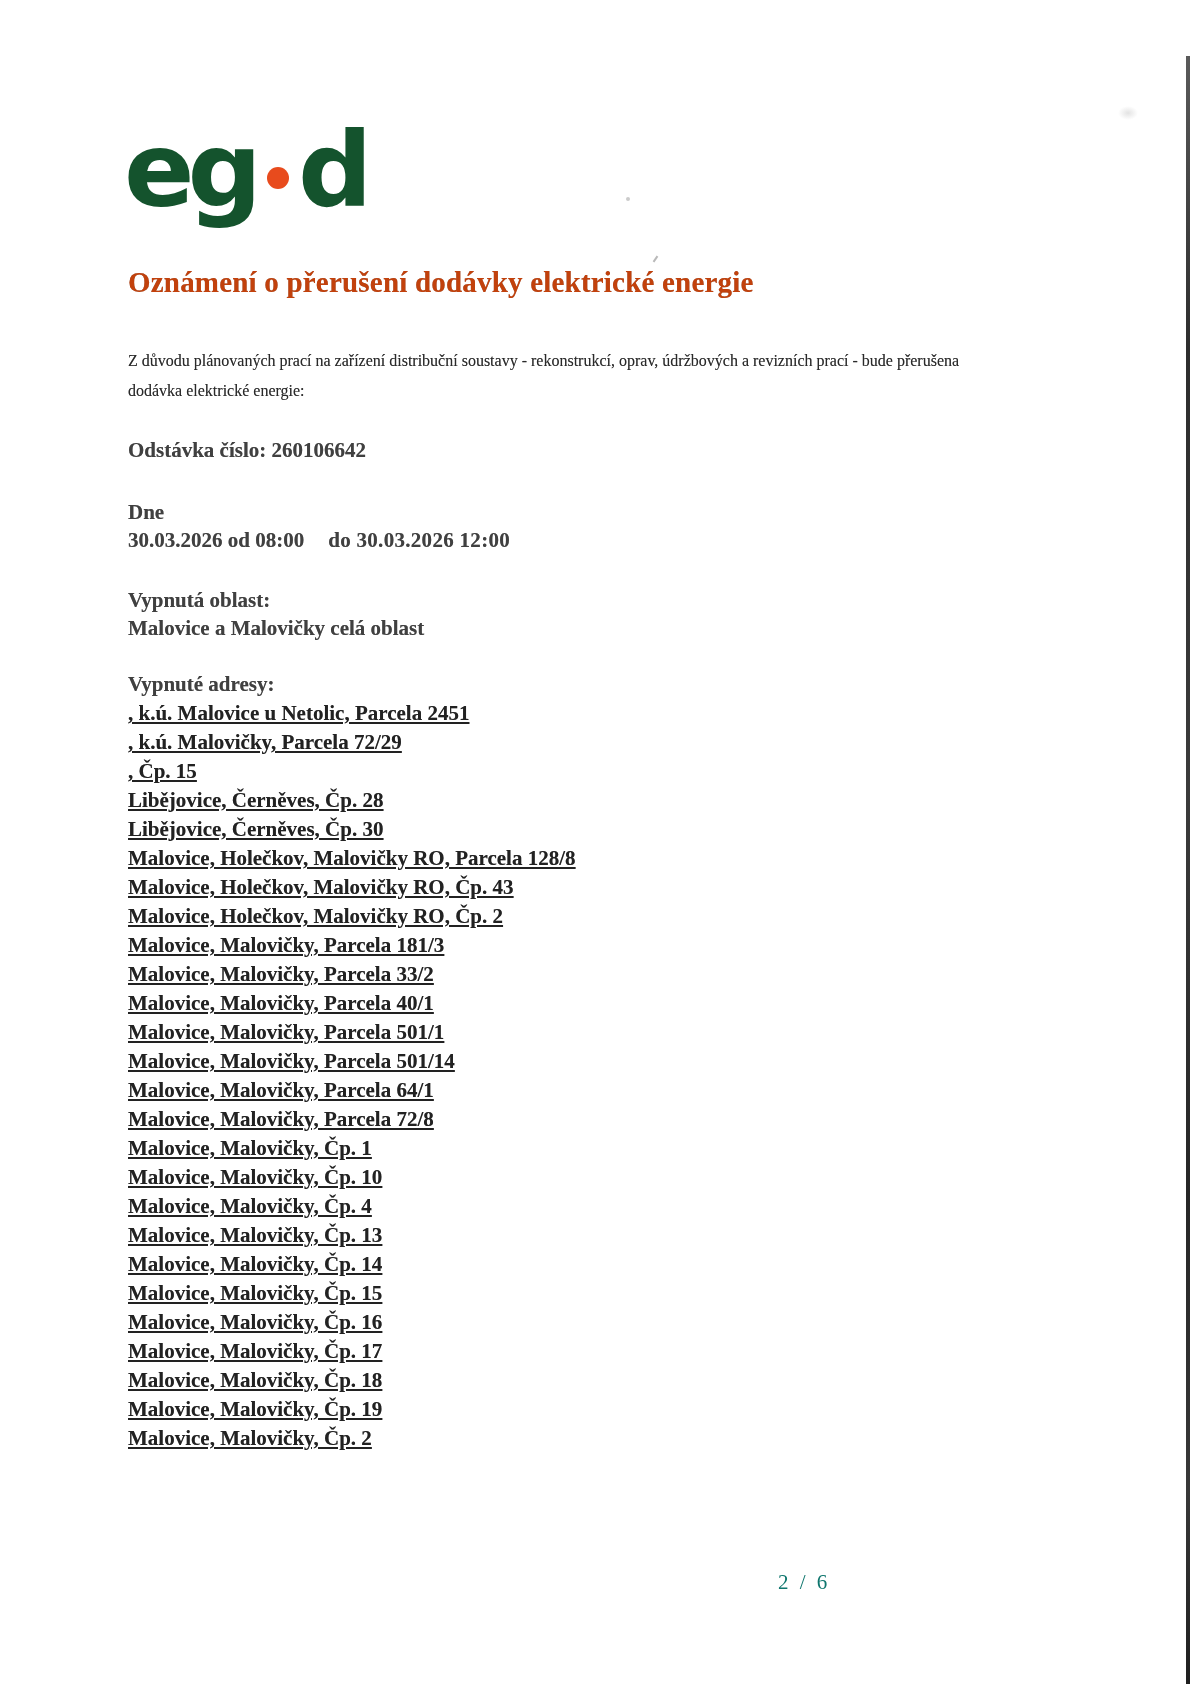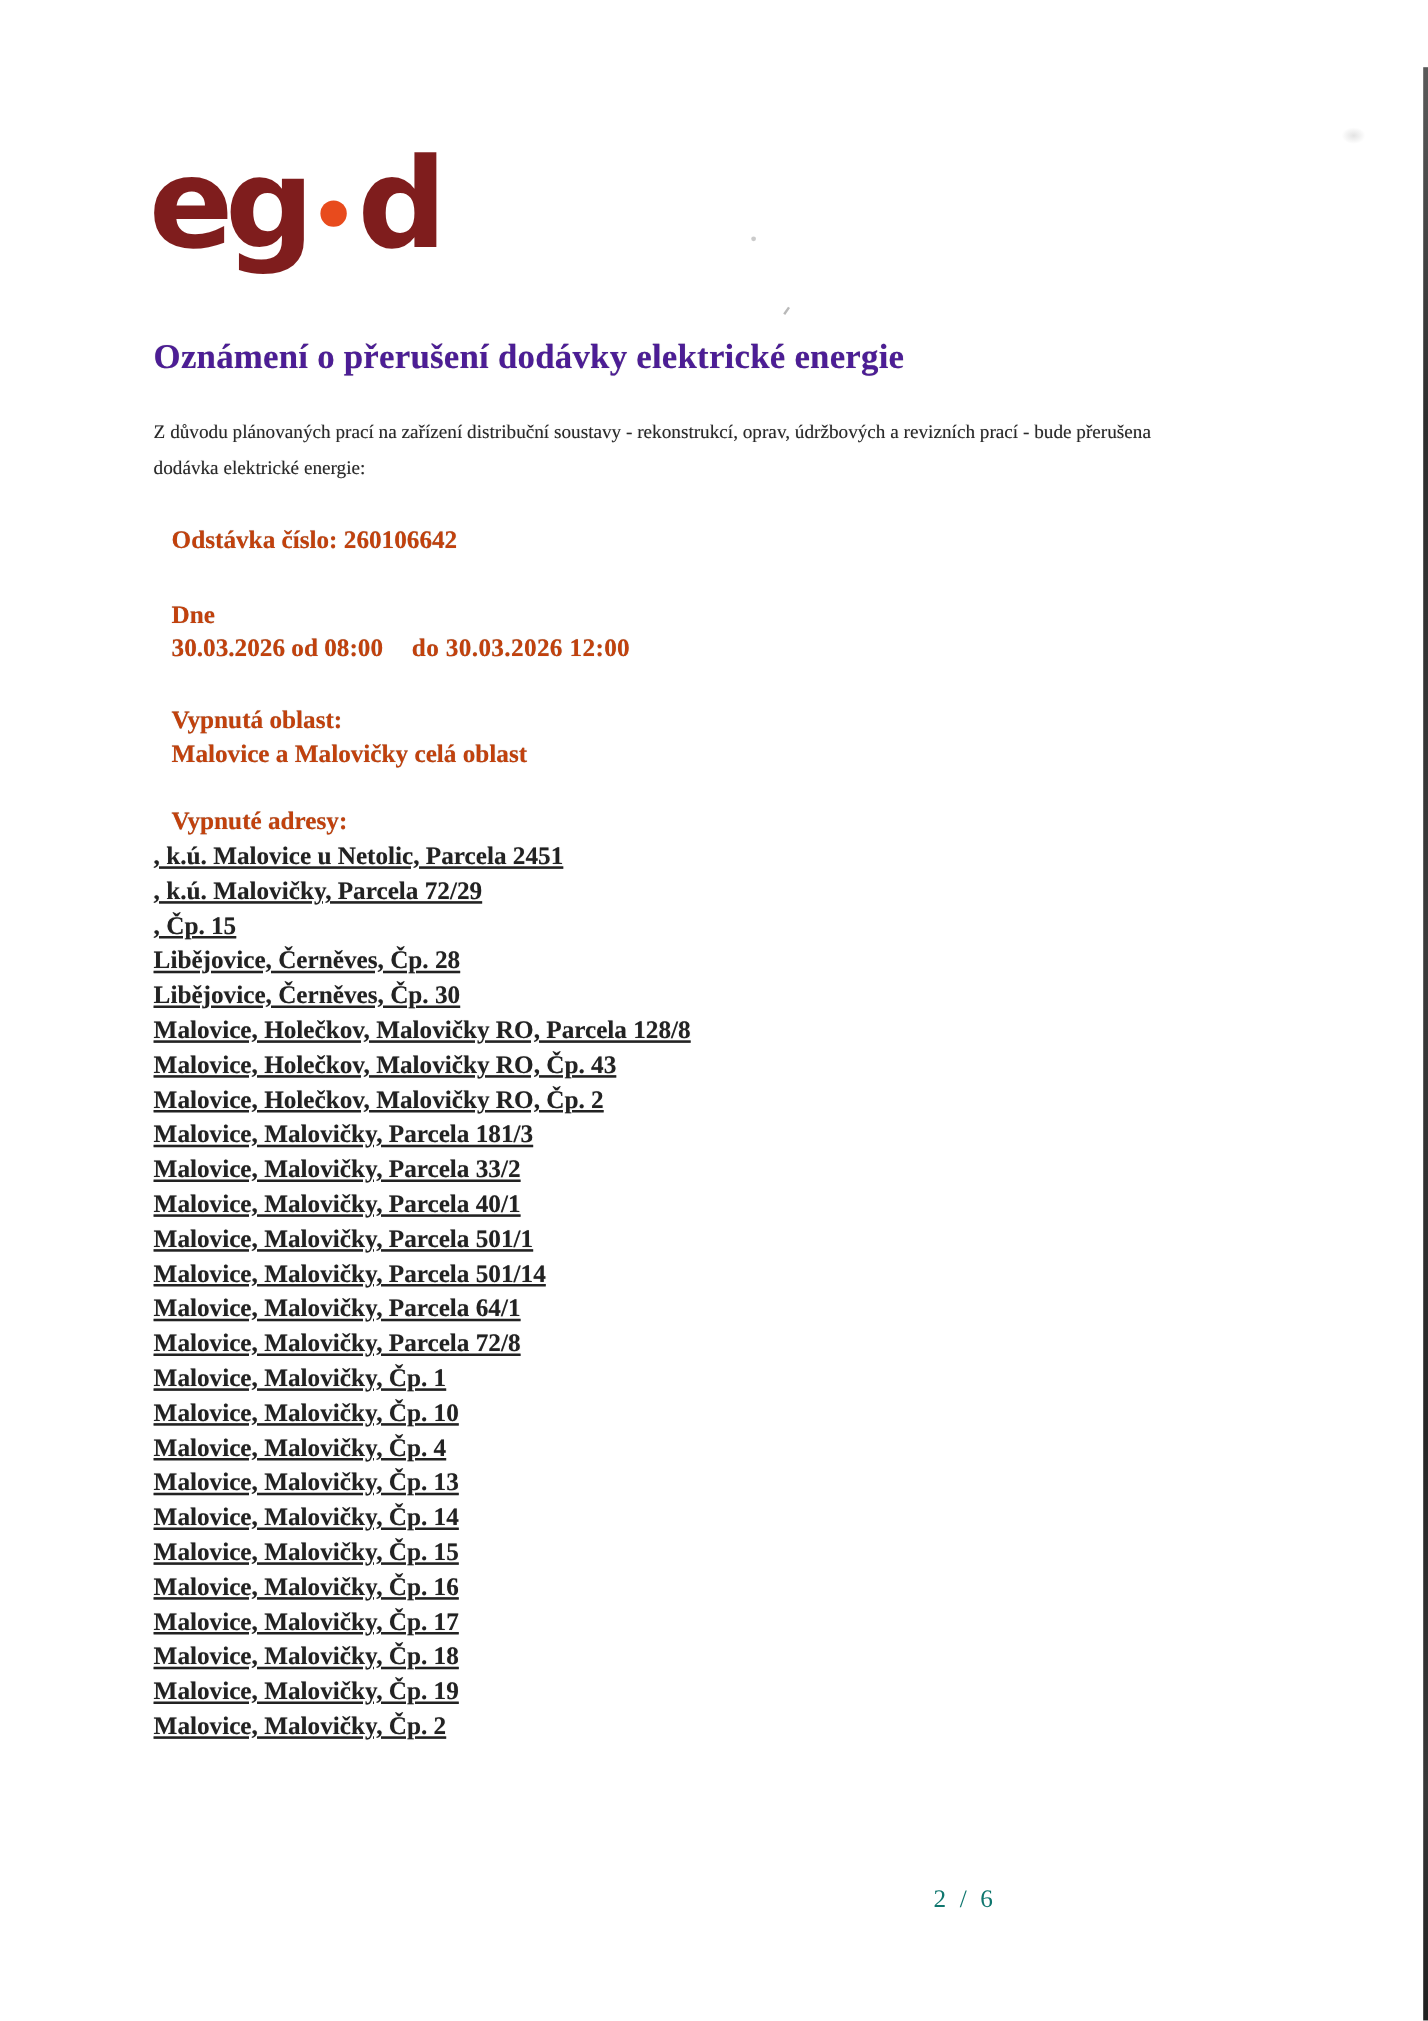--- a/index.html
+++ b/index.html
@@ -13,45 +13,45 @@
   }
   .doc-text{ text-shadow:0 0 0.6px rgba(40,40,40,0.45); }
 
   
   .logo{
     position:absolute;left:124px;top:118px;
     font-family:"DejaVu Sans","Liberation Sans",sans-serif;
     font-weight:bold;
     font-size:104px;line-height:1;
     letter-spacing:-7px;
-    color:#7f1d1d;
+    color:#14532d;
   }
   .logo-dot{
     display:inline-block;
     width:22px;height:22px;border-radius:50%;
     background:#e84b1d;
     margin:0 9px 0 12px;
     vertical-align:17px;
   }
 
   
   .title{
-    position:absolute;left:128px;top:282px;margin:0;
-    font-size:29px;font-weight:bold;color:#4c1d95;
+    position:absolute;left:128px;top:266px;margin:0;
+    font-size:29px;font-weight:bold;color:#c2410c;
     letter-spacing:0.2px;
   }
 
   
   .intro{
     position:absolute;left:128px;top:346px;margin:0;
     width:870px;
     font-size:16px;line-height:30px;color:#2a2a2a;
   }
 
-  .line{ position:absolute;left:143px;font-size:21px;color:#c2410c; }
+  .line{ position:absolute;left:128px;font-size:21px;color:#404040; }
   .b{ font-weight:bold; }
 
   .odstavka{ top:438px; }
   .dne-label{ top:500px; }
   .date-line{ top:528px; }
   .date-to{ margin-left:24px; letter-spacing:0.3px; }
   .oblast-label{ top:588px; }
   .oblast-value{ top:616px; }
   .adresy-label{ top:672px; }
 

